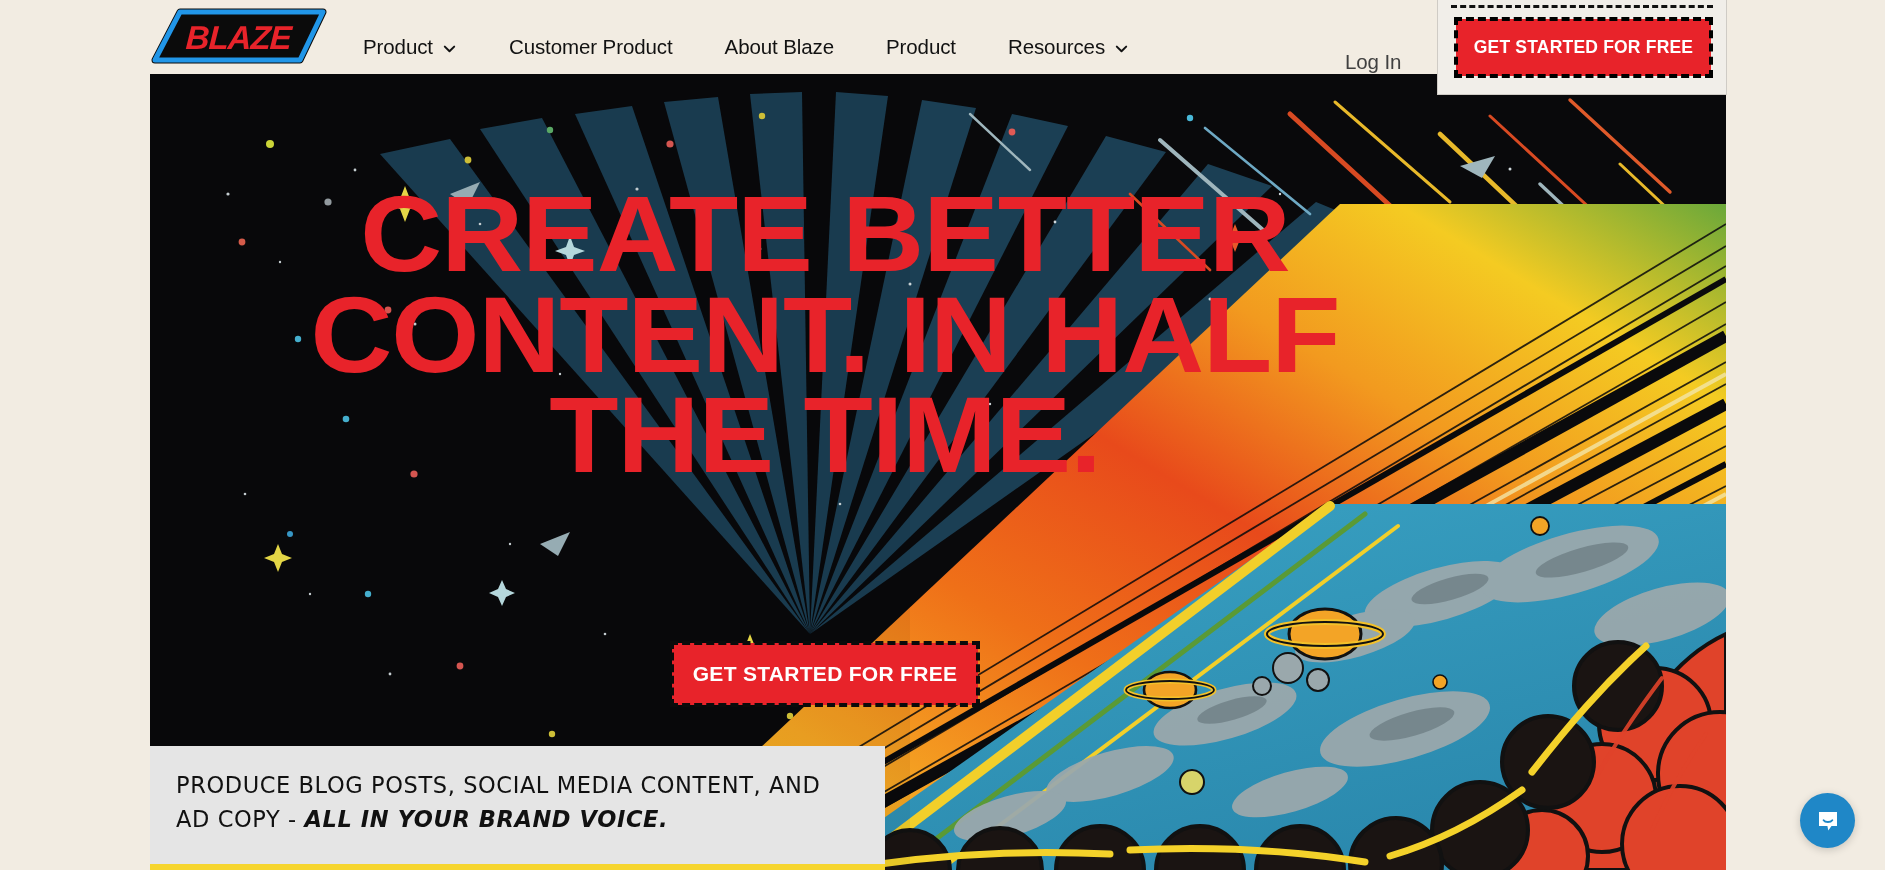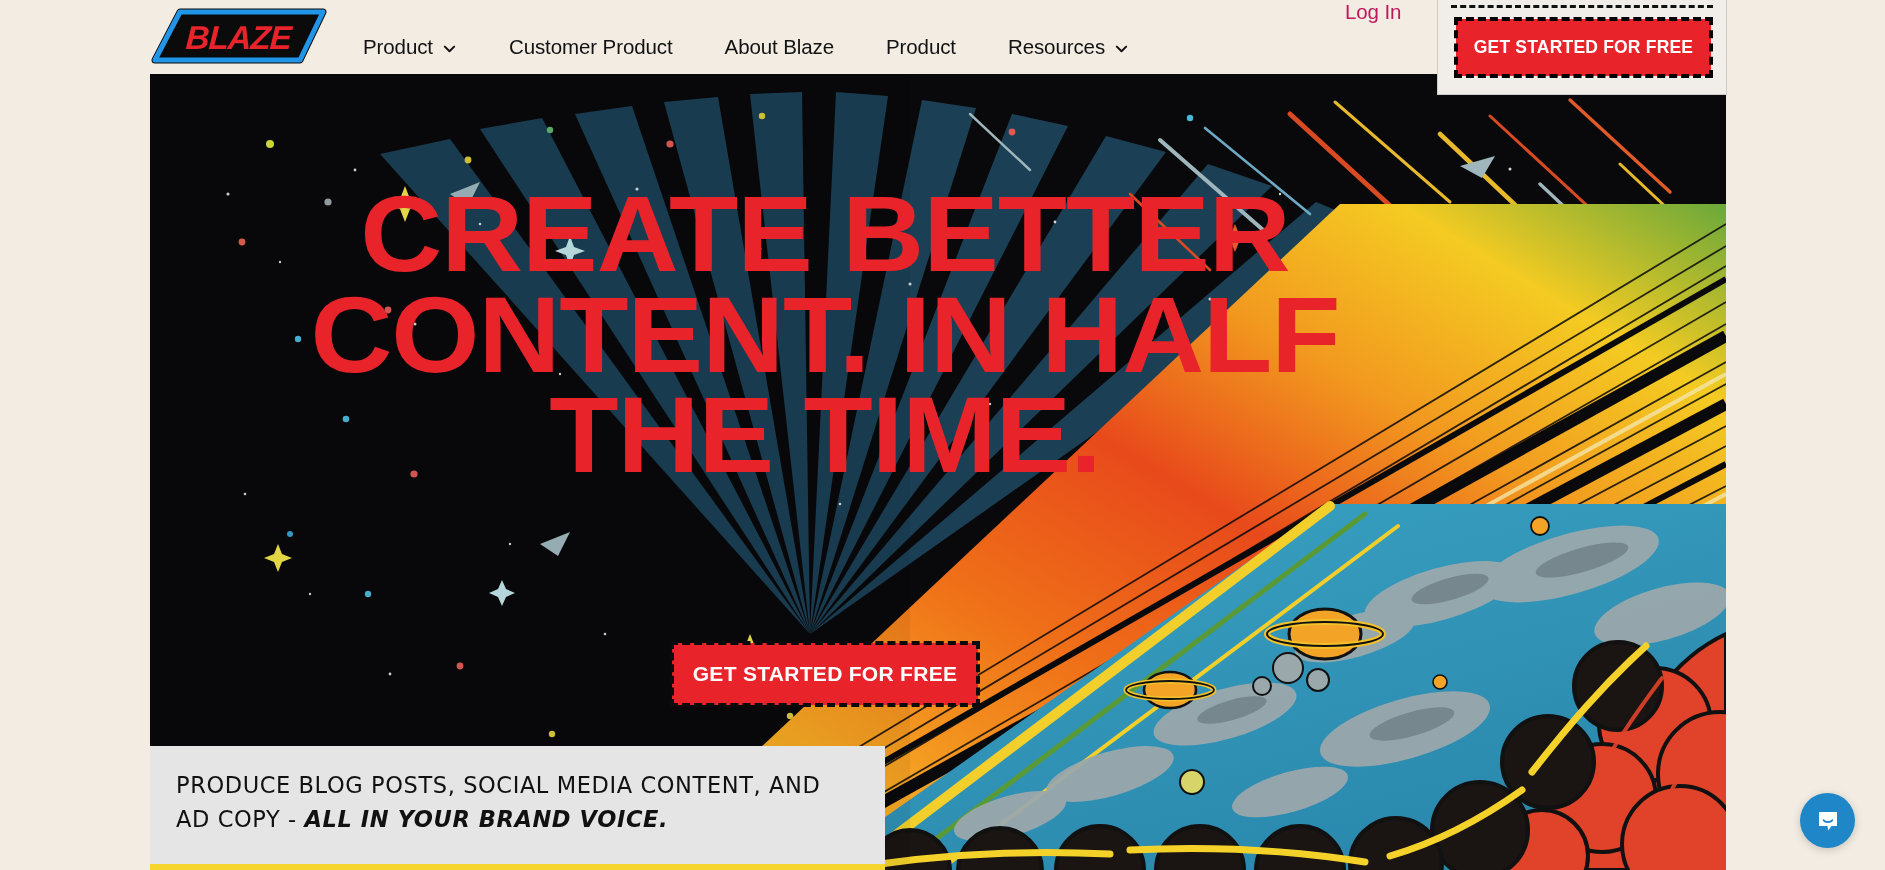--- a/index.html
+++ b/index.html
@@ -71,23 +71,23 @@
     position: relative;
     top: 1px;
   }
   .chev svg { display:block; }
   .login-link {
     position: absolute;
     left: 1345px;
     top: 0;
     height: 74px;
     display: flex;
-    align-items: flex-start;
+    align-items: flex-end;
     font-size: 20.5px;
-    color: #be185d;
+    color: #404040;
     letter-spacing: -0.1px;
     cursor: pointer;
   }
 
   
   .cta-panel {
     position: absolute;
     left: 1437px;
     top: -9px;
     width: 290px;

